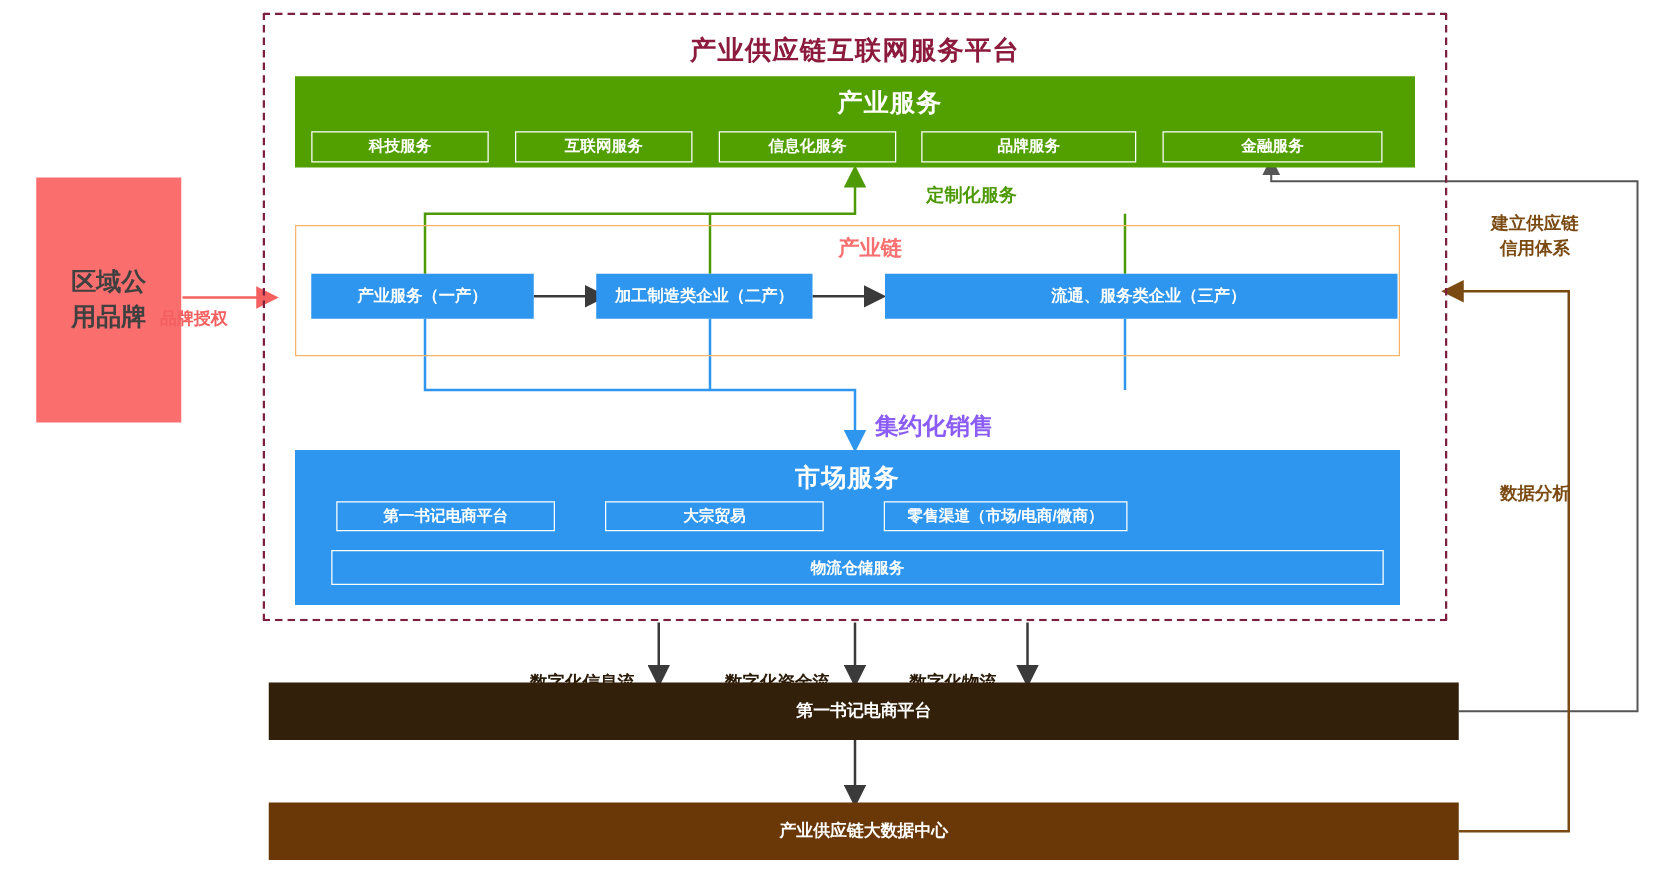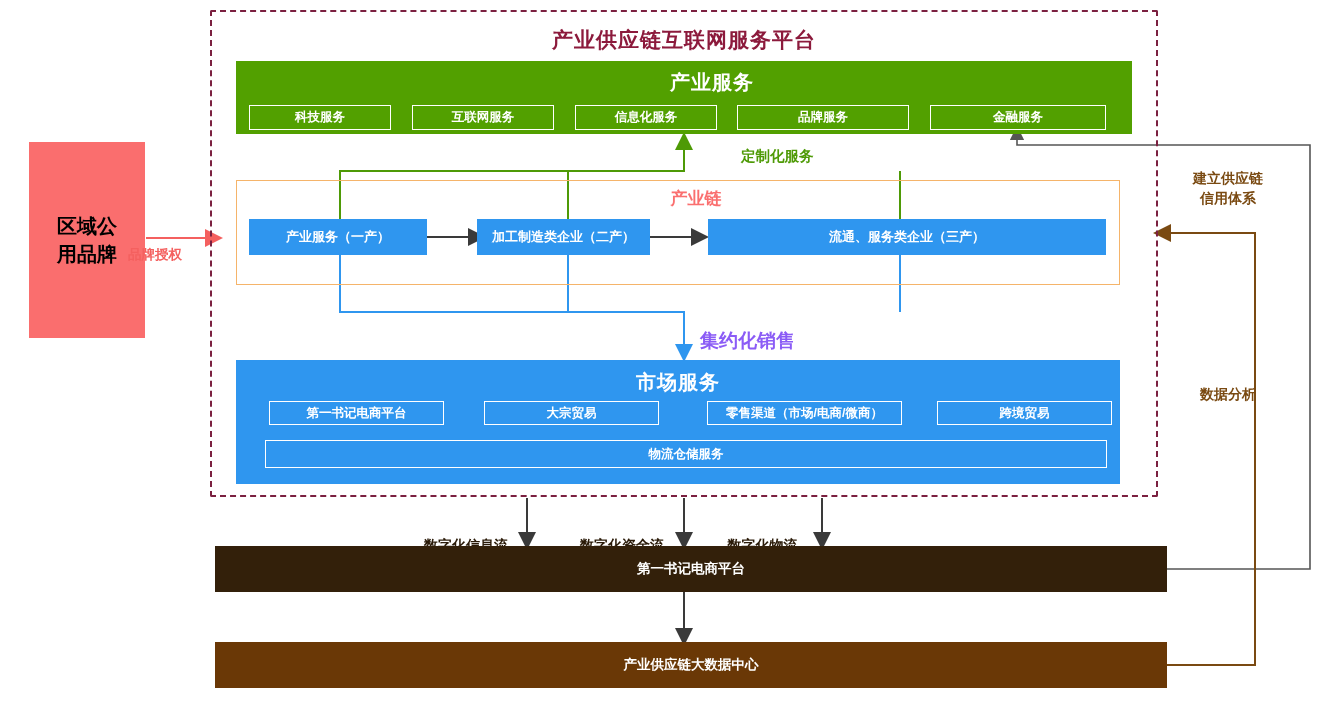--- a/index.html
+++ b/index.html
@@ -27,21 +27,21 @@
     color:#ffffff;font-size:20px;font-weight:bold;letter-spacing:1px;margin-left:28px;
   }
   .svc-chip{
     height:25px;top:105px;border:1.5px solid #ffffff;background:transparent;
     color:#ffffff;font-size:12.5px;font-weight:bold;box-sizing:border-box;
   }
 
   
   #regional-brand{
     left:29px;top:142px;width:116px;height:196px;background:#FA6E6E;
-    color:#000000;font-size:20px;font-weight:bold;line-height:28px;
+    color:#404040;font-size:20px;font-weight:bold;line-height:28px;
   }
   #brand-auth-label{
     left:128px;top:246px;width:86px;height:20px;
     color:#F4605F;font-size:13.5px;font-weight:bold;text-align:left;
   }
 
   
   #chain-box{
     left:236px;top:180px;width:884px;height:105px;
     border:1.5px solid #F5B46A;box-sizing:border-box;background:transparent;
@@ -169,32 +169,31 @@
       <div>用品牌</div>
     </div>
   </div>
   <div class="abs" id="brand-auth-label">品牌授权</div>
 
   <div class="abs" id="chain-box"></div>
   <div class="abs ctr" id="chain-title">产业链</div>
 
   <div class="abs ctr chain-node" style="left:249px;width:178px;">产业服务（一产）</div>
   <div class="abs ctr chain-node" style="left:477px;width:173px;">加工制造类企业（二产）</div>
-  <div class="abs ctr chain-node" style="left:708px;width:398px;">流通、服务类企业（三产）</div>
+  <div class="abs ctr chain-node" style="left:708px;width:398px;padding-left:12px;">流通、服务类企业（三产）</div>
 
   <div class="abs" id="custom-service-label">定制化服务</div>
   <div class="abs" id="intensive-sales-label">集约化销售</div>
 
   <div class="abs" id="market-service-block"></div>
   <div class="abs ctr" id="market-service-title">市场服务</div>
 
   <div class="abs ctr mkt-chip" style="left:269px;width:175px;">第一书记电商平台</div>
   <div class="abs ctr mkt-chip" style="left:484px;width:175px;">大宗贸易</div>
   <div class="abs ctr mkt-chip" style="left:707px;width:195px;">零售渠道（市场/电商/微商）</div>
-  <div class="abs ctr mkt-chip" style="left:937px;width:175px;">跨境贸易</div>
   <div class="abs ctr" id="logistics-chip">物流仓储服务</div>
 
   <div class="abs ctr flow-label" style="left:410px;width:112px;">数字化信息流</div>
   <div class="abs ctr flow-label" style="left:566px;width:112px;">数字化资金流</div>
   <div class="abs ctr flow-label" style="left:710px;width:105px;">数字化物流</div>
 
   <div class="abs ctr" id="blockchain-bar">第一书记电商平台</div>
   <div class="abs ctr" id="bigdata-bar">产业供应链大数据中心</div>
 
   <div class="abs ctr" id="credit-label">

